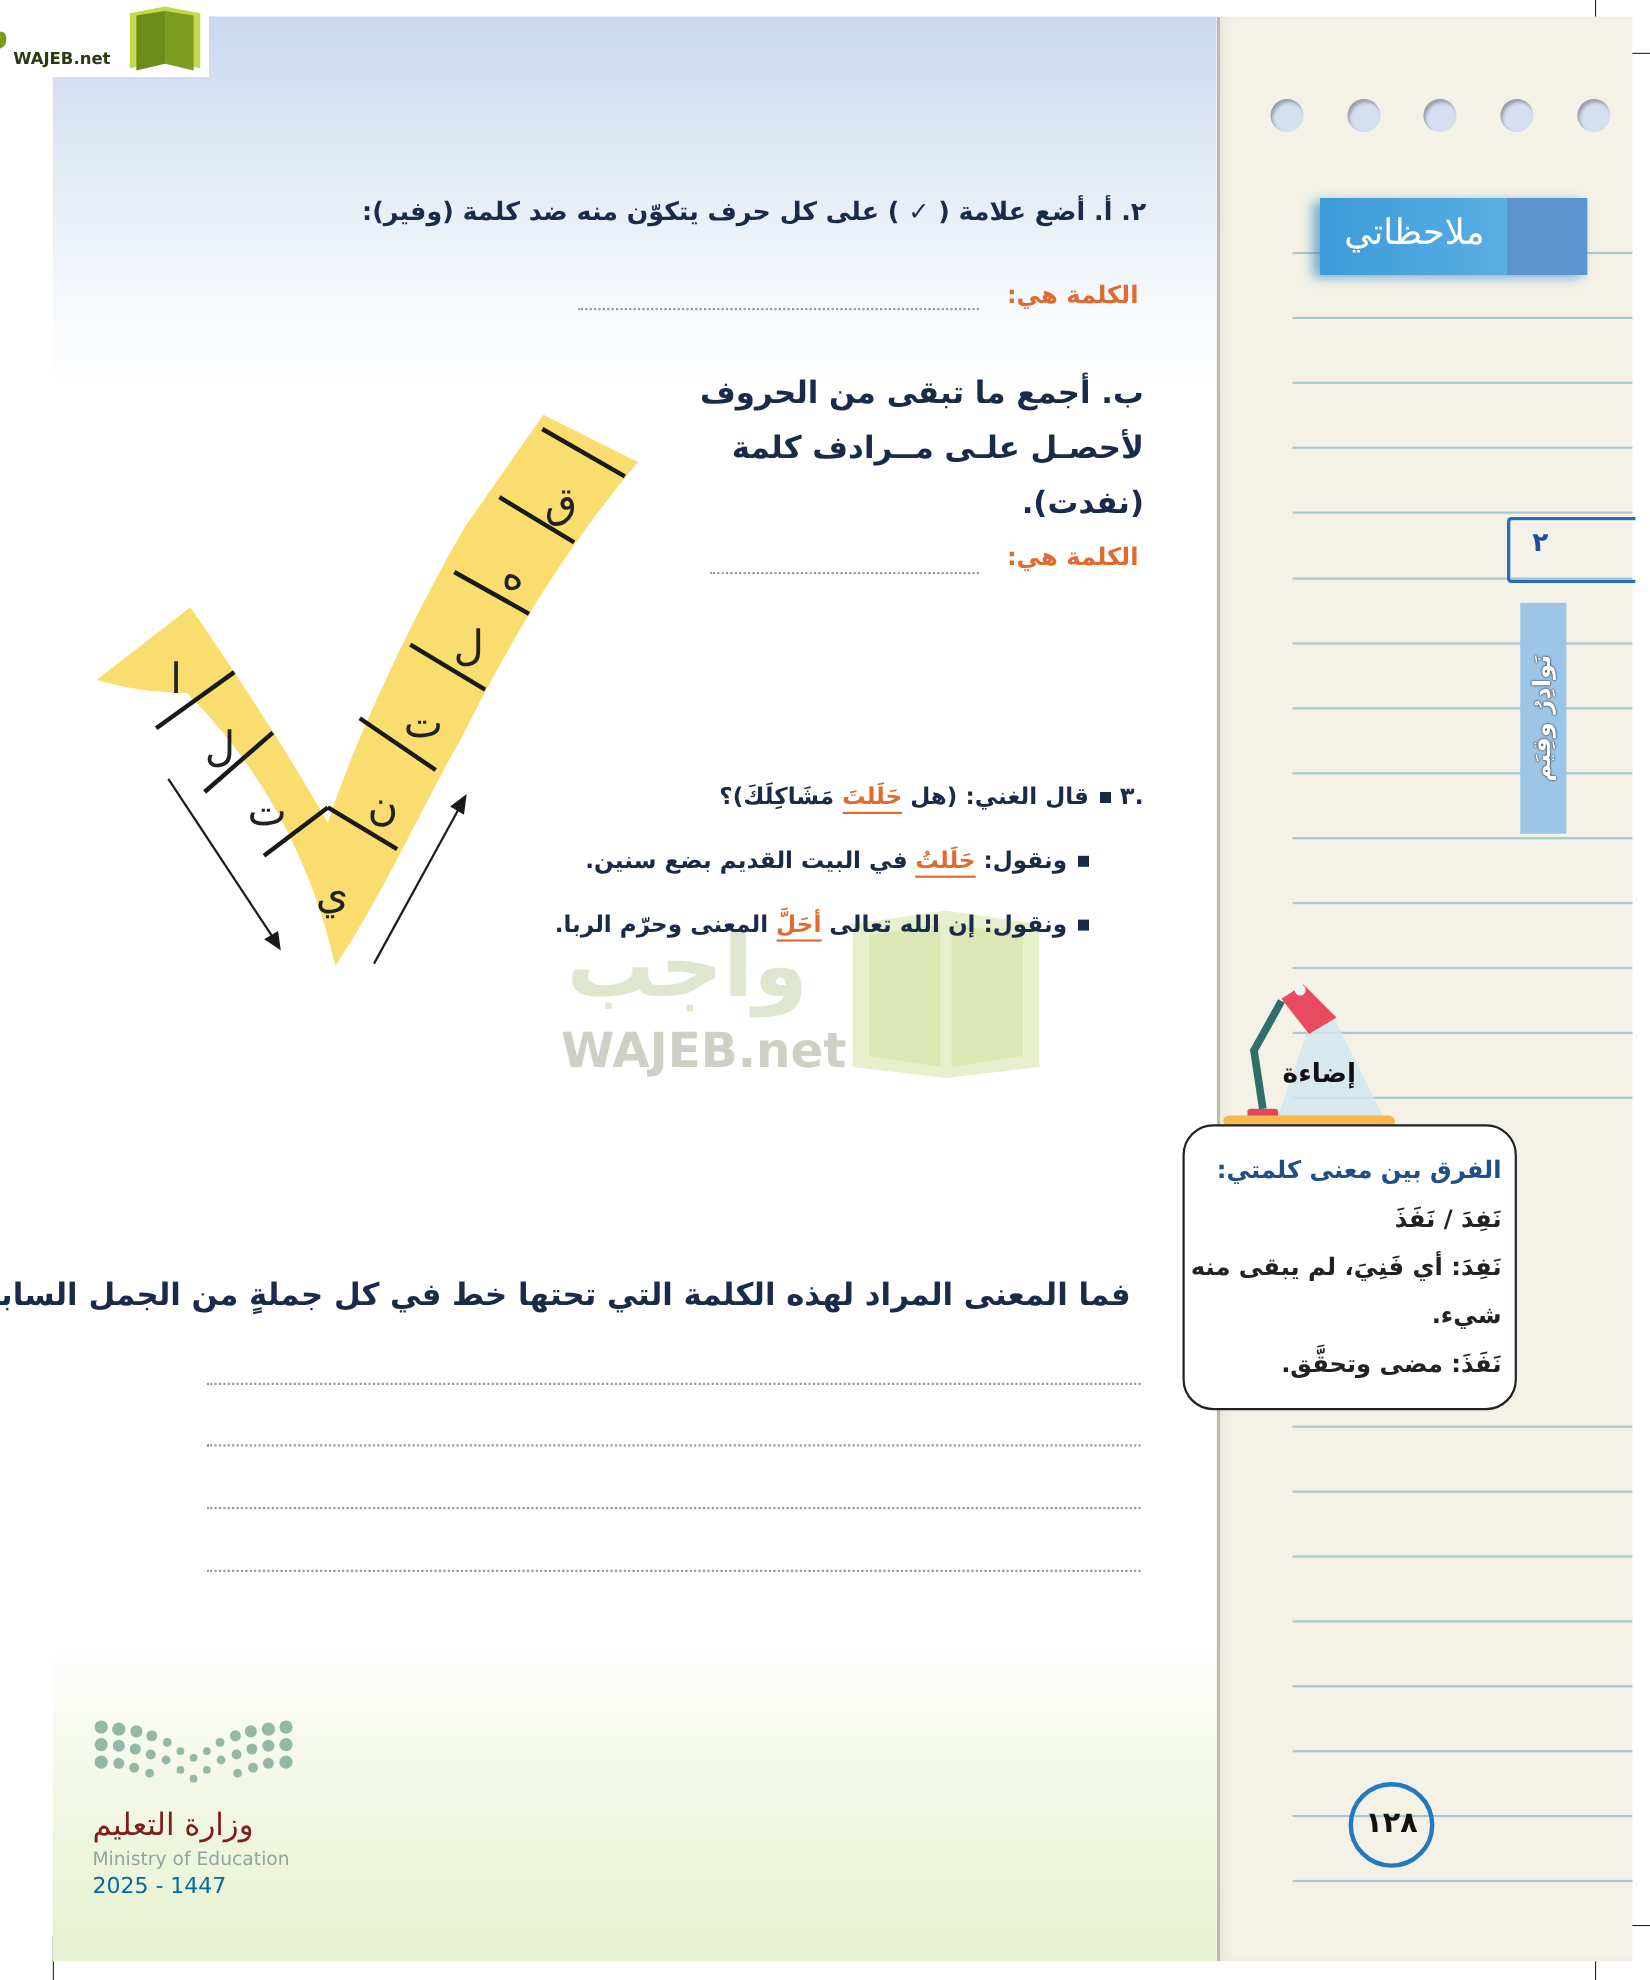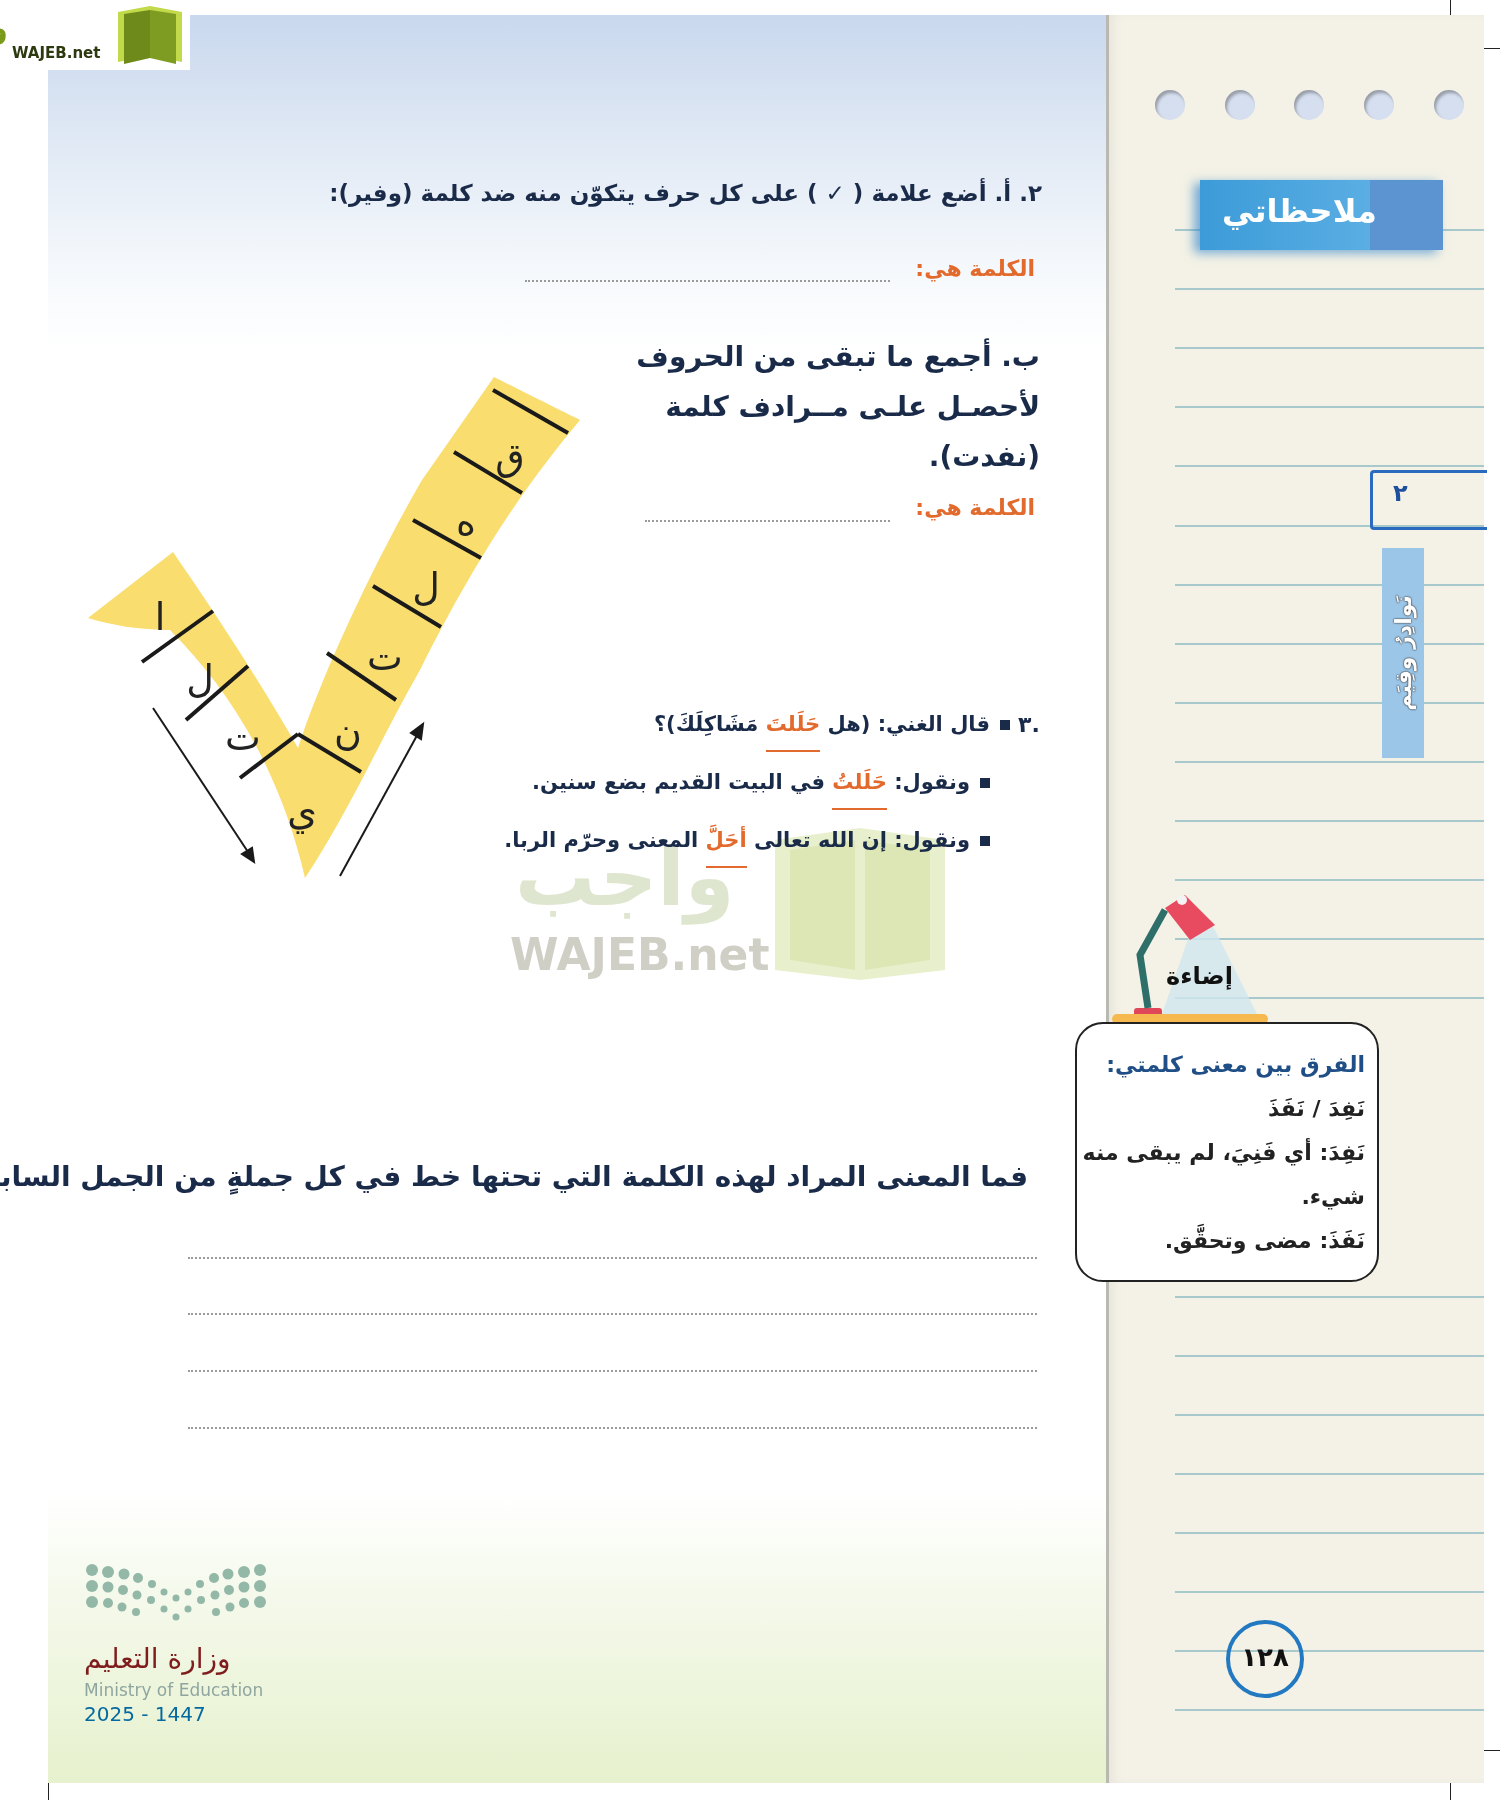--- a/index.html
+++ b/index.html
@@ -9,27 +9,27 @@
   #page { position:absolute; left:48px; top:15px; width:1058px; height:1768px;
     background: linear-gradient(180deg, #c9d8ee 0px, #dfe8f4 120px, #f6f9fc 260px, #ffffff 340px, #ffffff 1480px, #f3f8e8 1600px, #e6f1cd 1768px); }
   #notes { position:absolute; left:1106px; top:15px; width:378px; height:1768px; background:#f4f2e6;
     box-shadow: inset 3px 0 0 #b9b9b2, inset 10px 0 14px -6px rgba(0,0,0,0.08); }
   .hole { position:absolute; width:30px; height:30px; border-radius:50%; background:#d5dff0;
     box-shadow: inset 2px 3px 3px rgba(80,80,80,0.45); }
   .nline { position:absolute; left:1175px; width:309px; height:2px; background:#a8c9cc; }
   #notes-tab { position:absolute; left:1200px; top:180px; width:243px; height:70px;
     background: linear-gradient(90deg, #3c9bd8 0%, #5aaee3 70%, #5b94d0 70%, #5b94d0 100%);
     box-shadow: -6px 3px 10px rgba(30,120,200,0.6); }
-  #notes-tab span { position:absolute; left:22px; top:12px; color:#fff; font-weight:bold; font-size:32px; }
+  #notes-tab span { position:absolute; left:22px; top:12px; color:#fff; font-weight:normal; font-size:32px; }
   .rtl { direction:rtl; unicode-bidi:embed; }
   .navy { color:#1a2b4a; }
   .orange { color:#e26a2c; }
   .qtext { position:absolute; font-weight:bold; font-size:28px; white-space:nowrap; text-align:right; }
   .dots { position:absolute; height:0; border-bottom:2px dotted #9a9a9a; }
-  .ul { color:#e26a2c; border-bottom:2px solid #e26a2c; padding-bottom:14px; }
+  .ul { color:#e26a2c; border-bottom:2px solid #e26a2c; padding-bottom:2px; }
   .bullet { display:inline-block; width:10px; height:10px; background:#1a2b4a; margin-left:10px; vertical-align:middle; }
   #num-box { position:absolute; left:1370px; top:470px; width:114px; height:54px;
     border:3px solid #2a6bbf; border-right:none; border-radius:4px 0 0 4px; }
   #num-box span { position:absolute; left:20px; top:6px; font-size:24px; font-weight:bold; color:#1d4f9c; }
   #ribbon { position:absolute; left:1382px; top:548px; width:42px; height:210px; background:#9cc6e8; }
   #ribbon span { position:absolute; left:50%; top:50%; transform:translate(-50%,-50%) rotate(-90deg); color:#fff;
     font-weight:bold; font-size:22px; white-space:nowrap; text-shadow:0 0 2px #222, 0 0 1px #222; }
   #idaa-box { position:absolute; left:1075px; top:1022px; width:300px; height:256px; background:#fff;
     border:2px solid #222; border-radius:28px; }
   #idaa-box div { position:absolute; right:12px; font-size:22px; font-weight:bold; white-space:nowrap; color:#222; }

